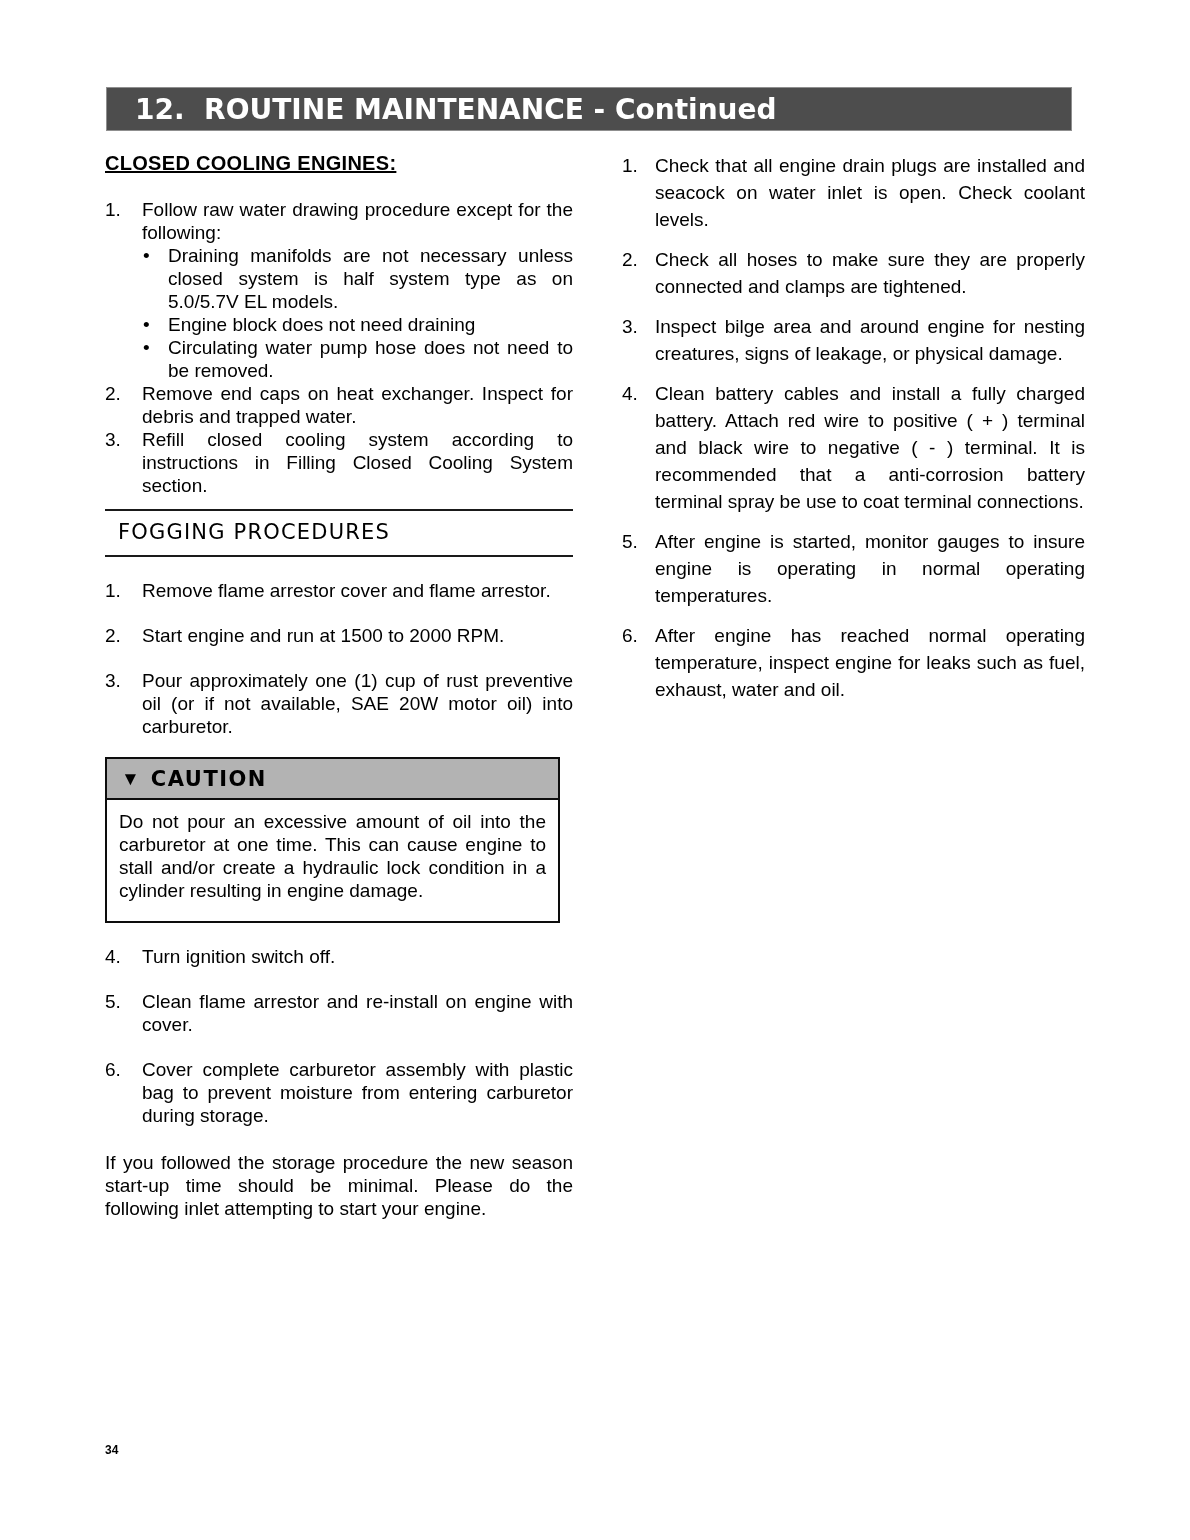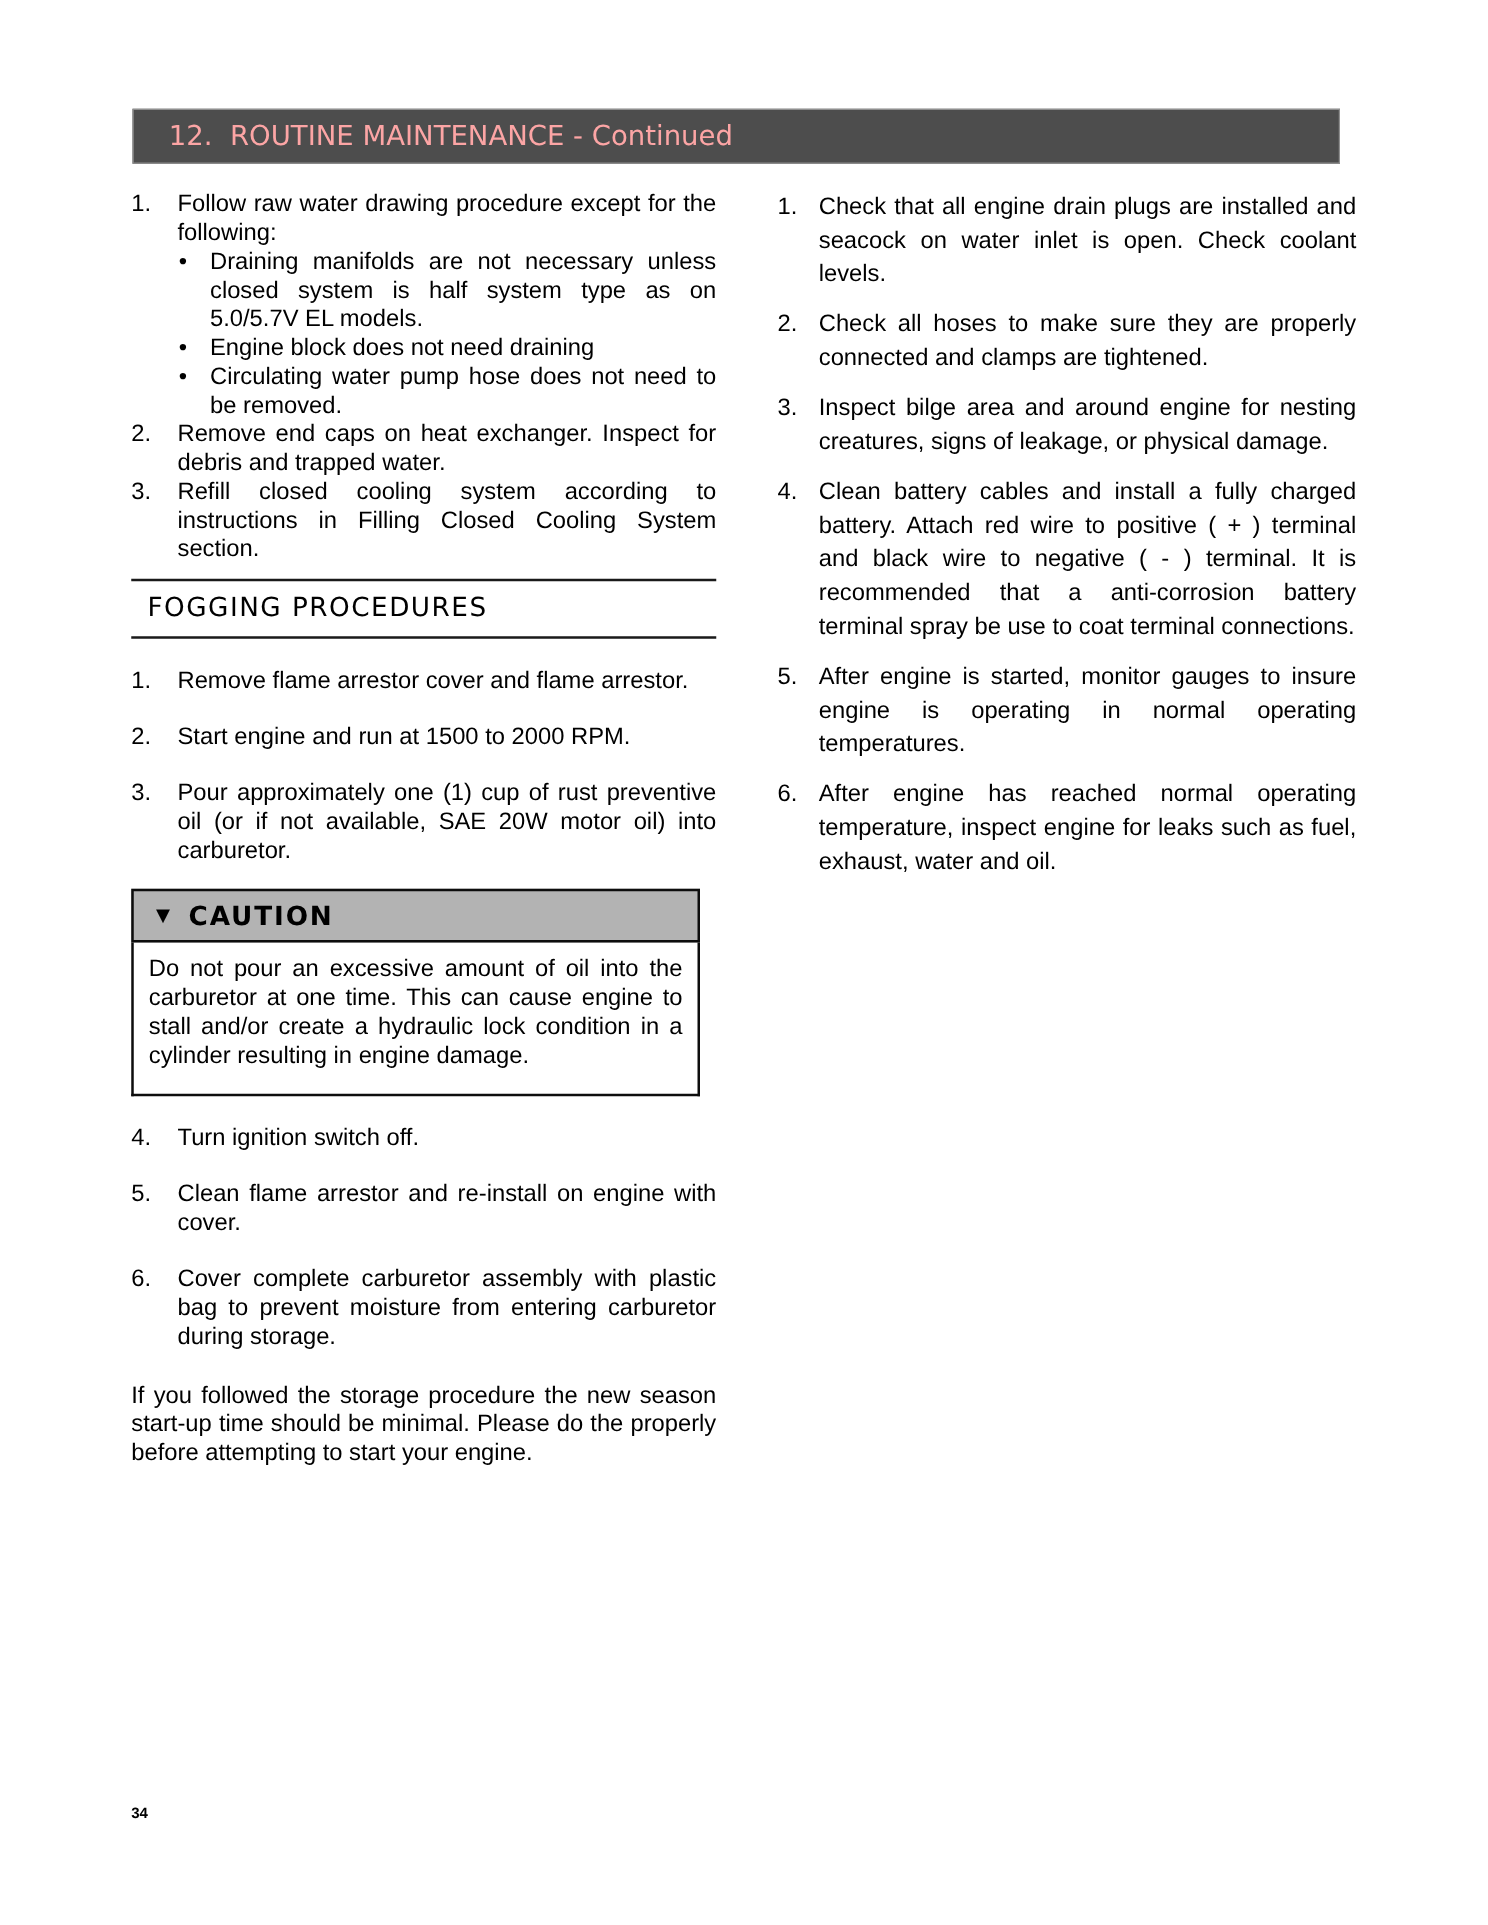--- a/index.html
+++ b/index.html
@@ -17,24 +17,24 @@
   .header-bar {
     position: absolute; left: 106px; top: 87px;
     width: 966px; height: 44px;
     background: #4d4d4d;
     border: 1px solid #8f8f8f;
     box-sizing: border-box;
     display: flex; align-items: center;
     padding-left: 28px;
   }
   .header-bar .title {
-    color: #fca5a5;
+    color: #ffffff;
     font-family: "DejaVu Sans", sans-serif;
-    font-weight: normal;
-    font-size: 22px;
+    font-weight: bold;
+    font-size: 28px;
     white-space: pre;
   }
 
   
   .col { position: absolute; top: 152px; font-size: 19px; }
   .col-left  { left: 105px; width: 468px; line-height: 23px; }
   .col-right { left: 622px; width: 463px; line-height: 27px; }
 
   .subhead {
     font-weight: bold;
@@ -117,20 +117,21 @@
 <body>
 
 <div class="page">
 
   <div class="header-bar">
     <span class="title">12.  ROUTINE MAINTENANCE - Continued</span>
   </div>
 
   <div class="col col-left">
 
+    <div class="subhead">CLOSED COOLING ENGINES:</div>
 
     <div class="olist">
       <div class="li">
         <span class="num">1.</span>
         <div class="litext">
           <div>Follow raw water drawing procedure except for the following:</div>
           <div class="bullets">
             <div class="bl">
               <span class="bu">•</span>
               <div class="bltext">Draining manifolds are not necessary unless closed system is half system type as on 5.0/5.7V EL models.</div>
@@ -193,21 +194,21 @@
         <span class="num">5.</span>
         <div class="litext">Clean flame arrestor and re-install on engine with cover.</div>
       </div>
       <div class="li">
         <span class="num">6.</span>
         <div class="litext">Cover complete carburetor assembly with plastic bag to prevent moisture from entering carburetor during storage.</div>
       </div>
     </div>
 
 
-    <div class="para">If you followed the storage procedure the new season start-up time should be minimal. Please do the properly before attempting to start your engine.</div>
+    <div class="para">If you followed the storage procedure the new season start-up time should be minimal. Please do the following inlet attempting to start your engine.</div>
 
   </div>
 
   <div class="col col-right">
     <div class="li">
       <span class="num">1.</span>
       <div class="litext">Check  that all engine drain plugs are installed and seacock on water inlet is open.  Check coolant levels.</div>
     </div>
     <div class="li">
       <span class="num">2.</span>

